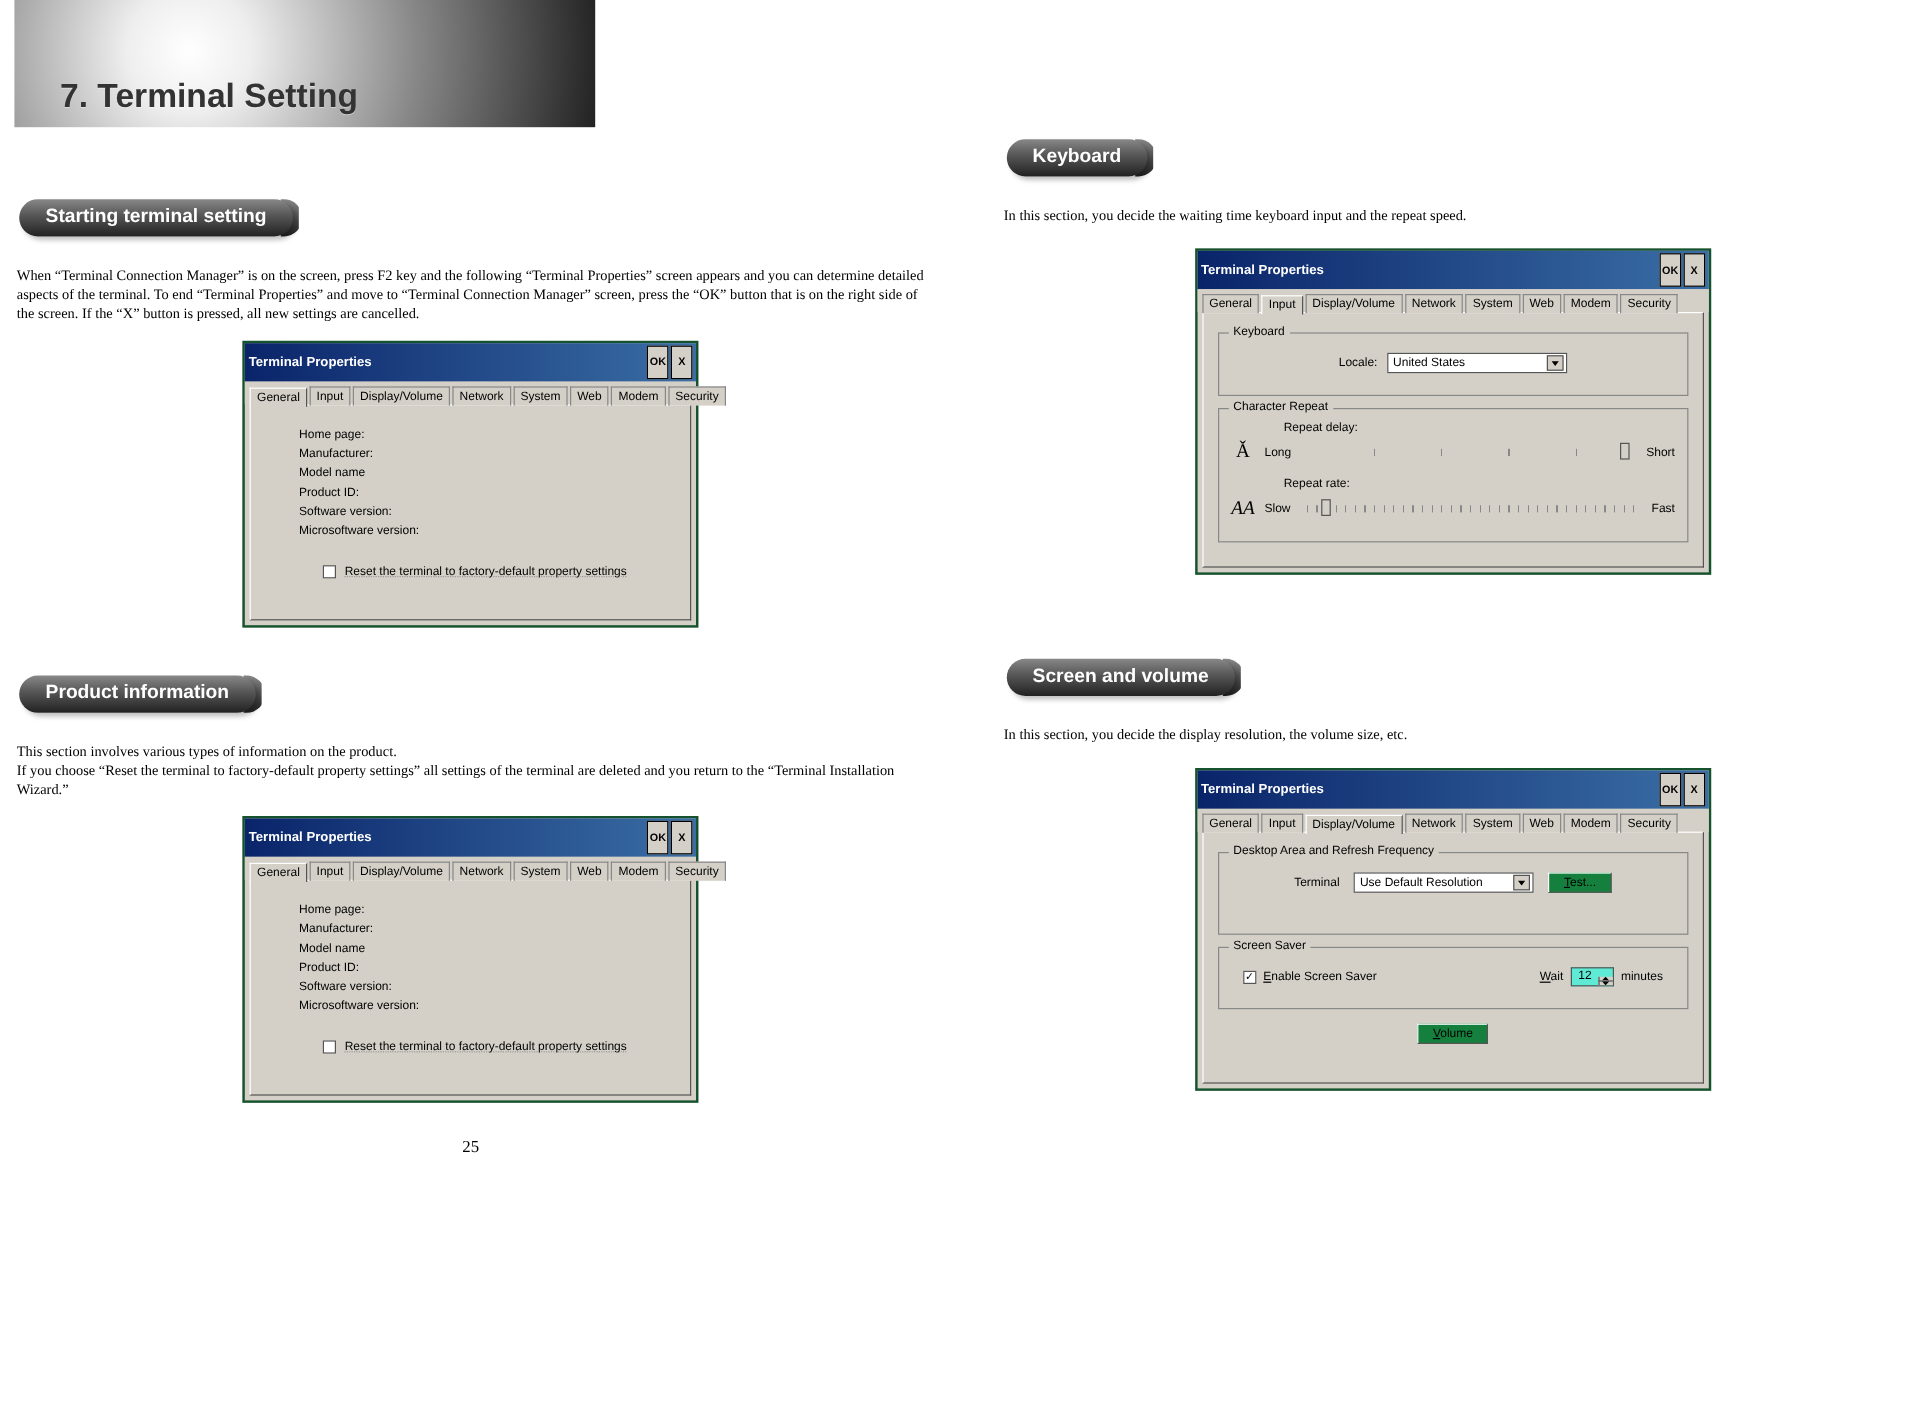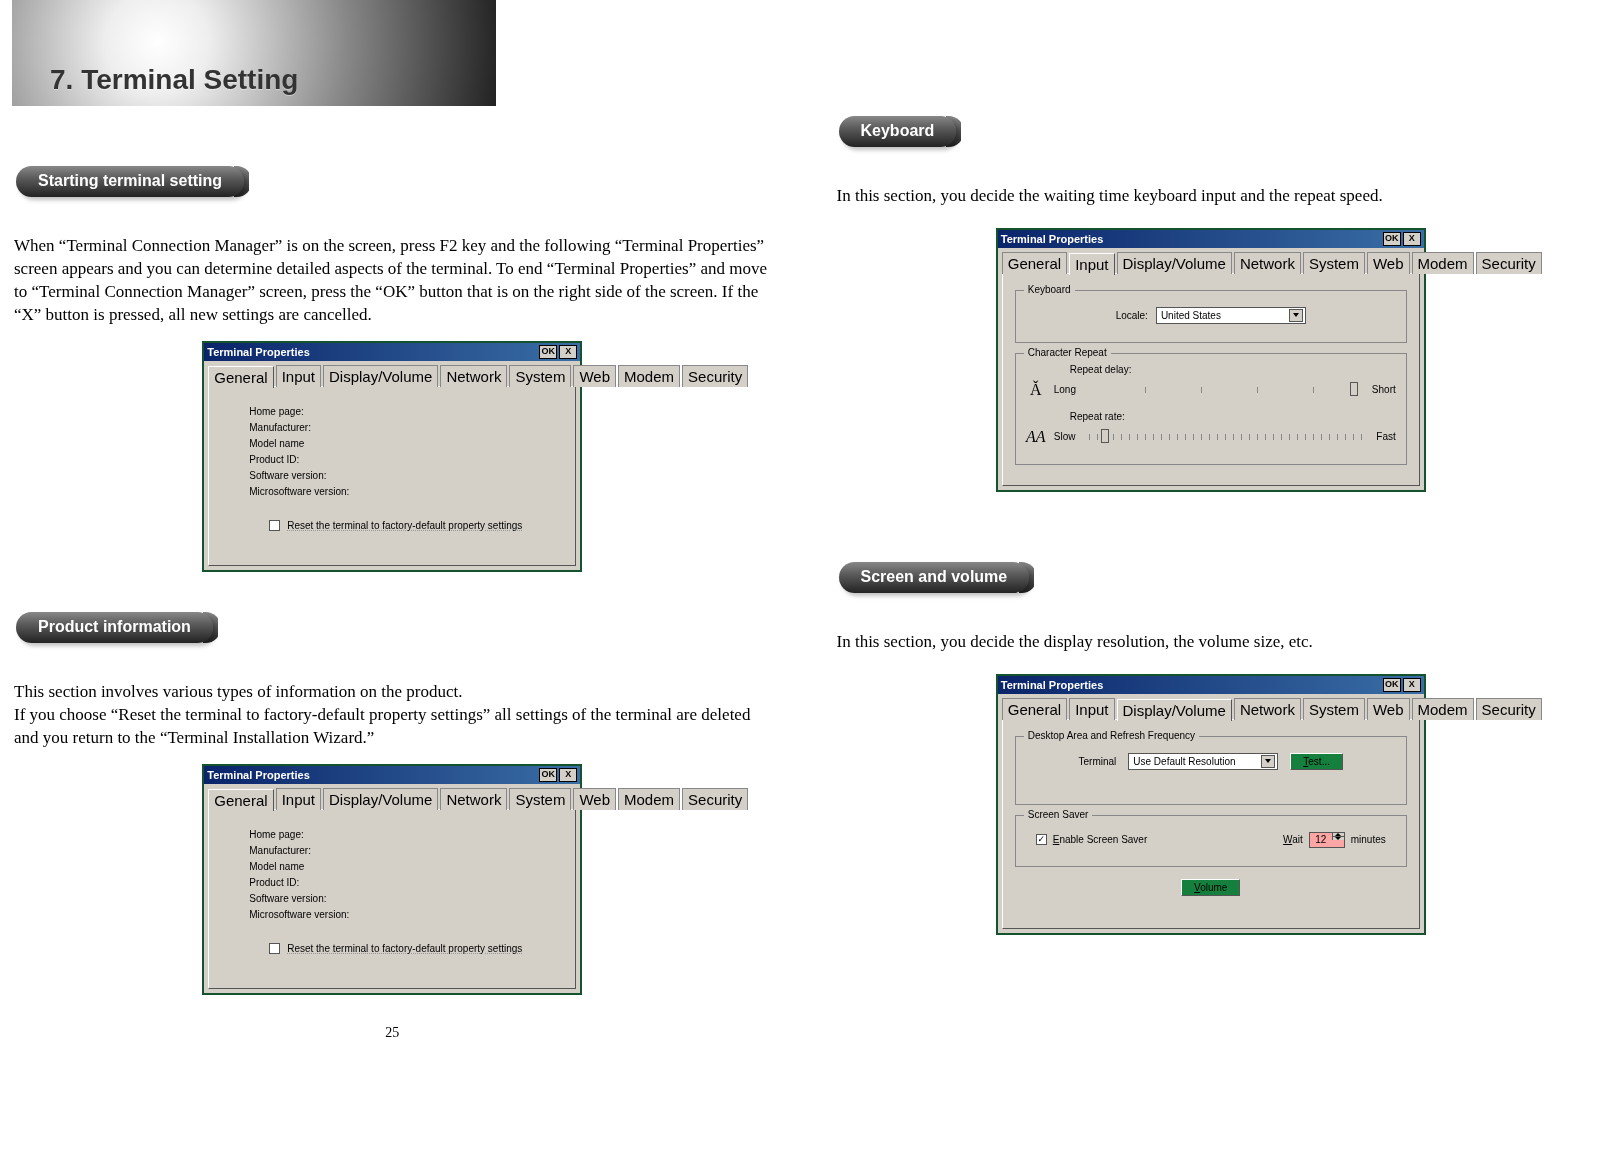--- a/index.html
+++ b/index.html
@@ -63,23 +63,23 @@
   .pill::before{
     content:"";
     position:absolute;
     right:-8px; top:0; bottom:0; width:18px;
     border-radius:0 18px 18px 0;
     background: linear-gradient(to bottom, #888 0%, #5a5a5a 40%, #222 100%);
     z-index:-1;
   }
 
   .body-text {
-    font-size: 17px;
+    font-size: 12px;
     line-height: 1.35;
-    margin: 20px 2px 14px 2px;
+    margin: 6px 2px 14px 2px;
   }
 
   
   .dialog {
     width: 380px;
     margin: 4px auto 30px auto;
     border: 2px solid #14532d;
     background: #d4d0c8;
     font-family: Tahoma, Arial, sans-serif;
     font-size: 10px;
@@ -91,35 +91,35 @@
     color: #fff;
     display: flex;
     align-items: center;
     justify-content: space-between;
     padding: 2px 3px;
     font-weight: bold;
     font-size: 11px;
   }
   .titlebar .btns { display: flex; gap: 2px; }
   .tb-btn {
-    width: 18px; height: 14px;
+    width: 18px; height: 28px;
     background: #d4d0c8;
     border: 1px solid #000;
     color: #000;
     font-size: 9px;
     font-weight: bold;
     display: flex; align-items: center; justify-content: center;
     line-height: 1;
   }
   .tabs {
     display: flex;
     padding: 3px 4px 0 4px;
     gap: 2px;
     background: #d4d0c8;
-    font-size: 15px;
+    font-size: 10px;
   }
   .tab {
     border: 1px solid #888;
     border-bottom: none;
     padding: 2px 5px;
     background: #d4d0c8;
     position: relative;
     top: 1px;
   }
   .tab.active { background: #d4d0c8; border-color: #fff #555 #d4d0c8 #fff; z-index: 2; top: 2px; }
@@ -171,22 +171,22 @@
   .icon-char { width: 20px; font-size: 16px; text-align: center; font-family: serif; }
 
   .btn3d {
     border: 1px solid #555;
     border-color: #fff #555 #555 #fff;
     background: #15803d;
     padding: 2px 12px;
     font-size: 10px;
   }
   .spinner {
-    display: inline-flex; align-items: flex-start; height: 16px;
-    border: 1px solid #555; background: #fca5a5;
+    display: inline-flex; align-items: flex-end; height: 16px;
+    border: 1px solid #555; background: #5eead4;
   }
   .spinner .val { width: 22px; text-align: center; font-size: 10px; line-height: 14px; }
   .spinner .arrows { width: 12px; display:flex; flex-direction:column; }
   .spinner .arrows div{flex:1;background:#d4d0c8;border-left:1px solid #555;display:flex;align-items:center;justify-content:center;}
   .spinner .arrows div::after{content:"";border-left:3px solid transparent;border-right:3px solid transparent;}
   .spinner .arrows div:first-child::after{border-bottom:3px solid #000;}
   .spinner .arrows div:last-child{border-top:1px solid #555;}
   .spinner .arrows div:last-child::after{border-top:3px solid #000;}
 
   .pagenum { text-align: center; font-size: 14px; margin-top: 12px; }

